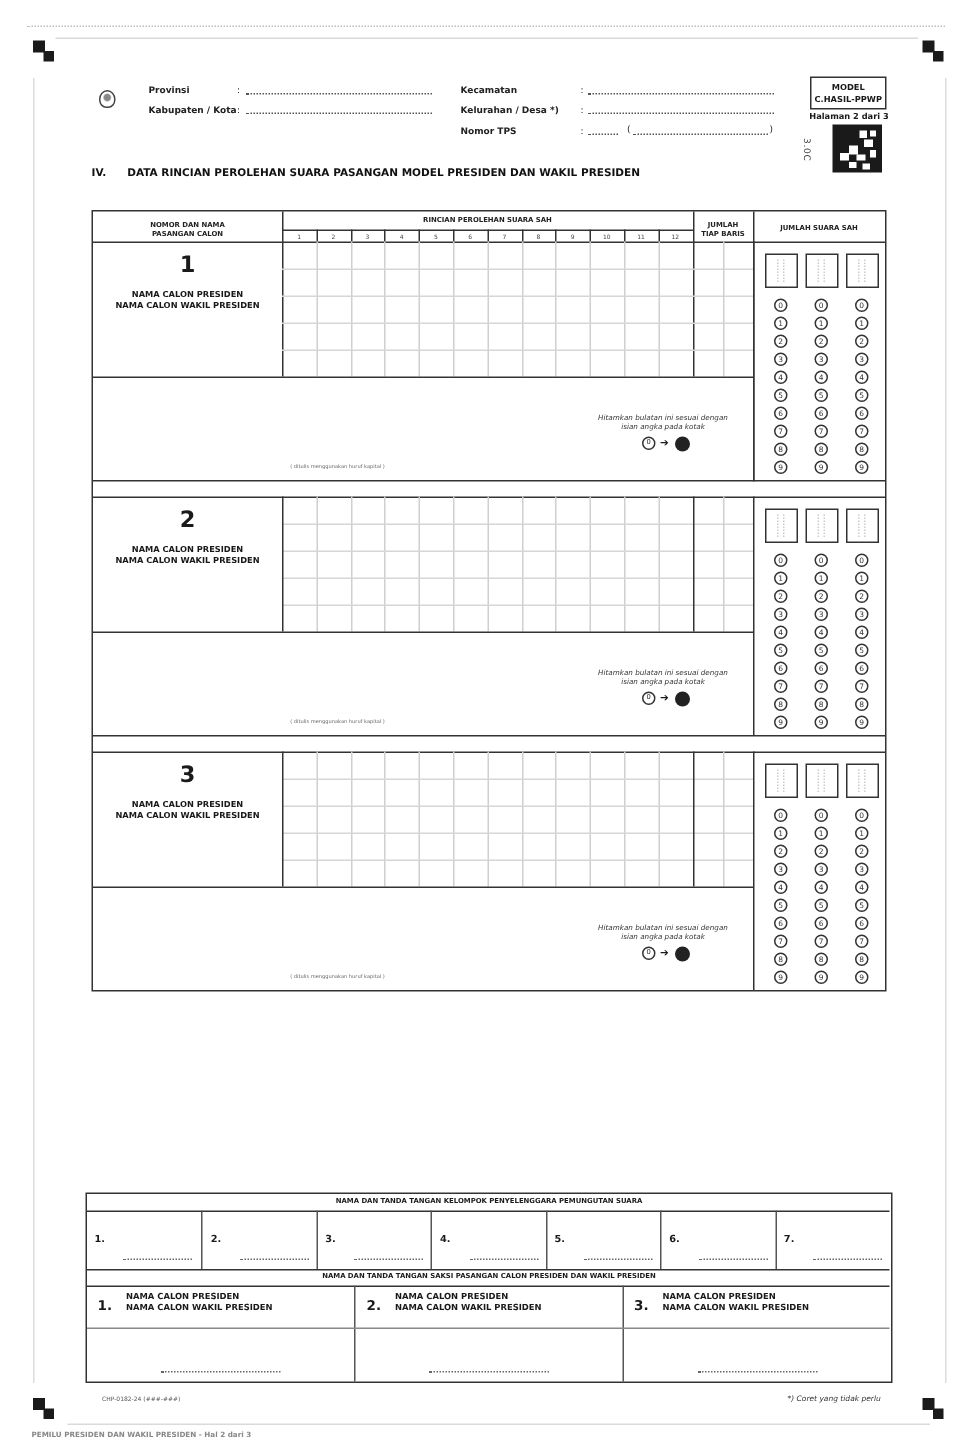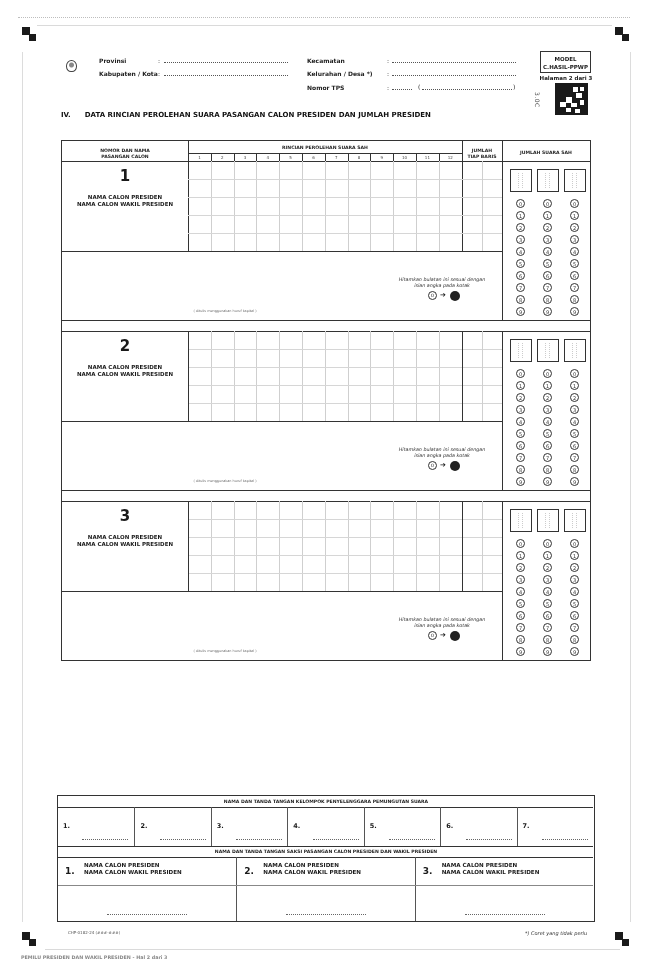--- a/index.html
+++ b/index.html
@@ -121,21 +121,21 @@
   <i style="left:21px;top:10px;width:6px;height:5px;"></i>
   <i style="left:11px;top:14px;width:6px;height:6px;"></i>
   <i style="left:5px;top:19px;width:6px;height:5px;"></i>
   <i style="left:16px;top:20px;width:6px;height:4px;"></i>
   <i style="left:25px;top:17px;width:4px;height:5px;"></i>
   <i style="left:11px;top:25px;width:5px;height:4px;"></i>
   <i style="left:20px;top:26px;width:5px;height:4px;"></i>
 </div>
 
 <div class="abs section-title">
-  <span>IV.</span><span>DATA RINCIAN PEROLEHAN SUARA PASANGAN CALON PRESIDEN DAN JUMLAH PRESIDEN</span>
+  <span>IV.</span><span>DATA RINCIAN PEROLEHAN SUARA PASANGAN MODEL PRESIDEN DAN WAKIL PRESIDEN</span>
 </div>
 
 <div class="abs tbl">
 
   <div class="th" style="left:0;top:7px;width:126px;">
     <div>NOMOR DAN NAMA</div>
     <div>PASANGAN CALON</div>
   </div>
   <div class="th" style="left:126px;top:4px;width:274px;">RINCIAN PEROLEHAN SUARA SAH</div>
   <div class="th" style="left:400px;top:7px;width:40px;">

